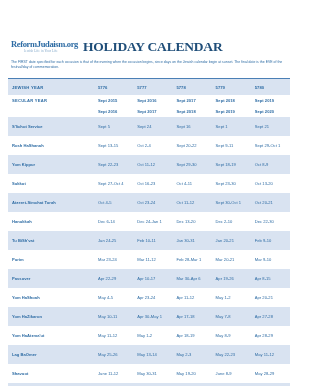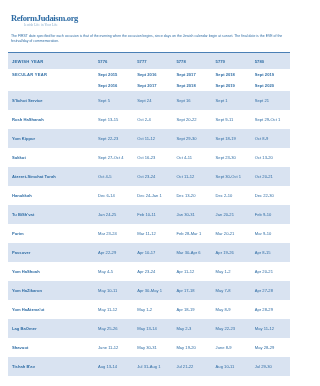--- a/index.html
+++ b/index.html
@@ -14,20 +14,21 @@
     font-family: "Liberation Sans", sans-serif;
     color: #1f4e79;
     -webkit-font-smoothing: antialiased;
   }
   .page {
     position: relative;
     width: 298px;
     height: 288px;
     box-sizing: border-box;
     padding: 0;
+    margin-top: 26px;
   }
 
   
   .header {
     display: flex;
     align-items: flex-end;
     gap: 5px;
     padding: 14px 0 0 11px;
   }
   .logo-block {
@@ -116,20 +117,21 @@
 </head>
 <body>
 
 <div class="page">
 
   <div class="header">
     <div class="logo-block">
       <div class="logo-word">ReformJudaism.org</div>
       <div class="logo-tagline">Jewish Life in Your Life</div>
     </div>
+    <div class="doc-title">HOLIDAY CALENDAR</div>
   </div>
 
   <div class="intro">The FIRST date specified for each occasion is that of the evening when the occasion begins, since days on the Jewish calendar begin at sunset. The final date is the EVE of the festival/day of commemoration.</div>
 
   <div class="table-wrap">
     <table class="cal">
       <colgroup>
         <col class="c-label">
         <col class="c-yr">
           <col class="c-yr">

